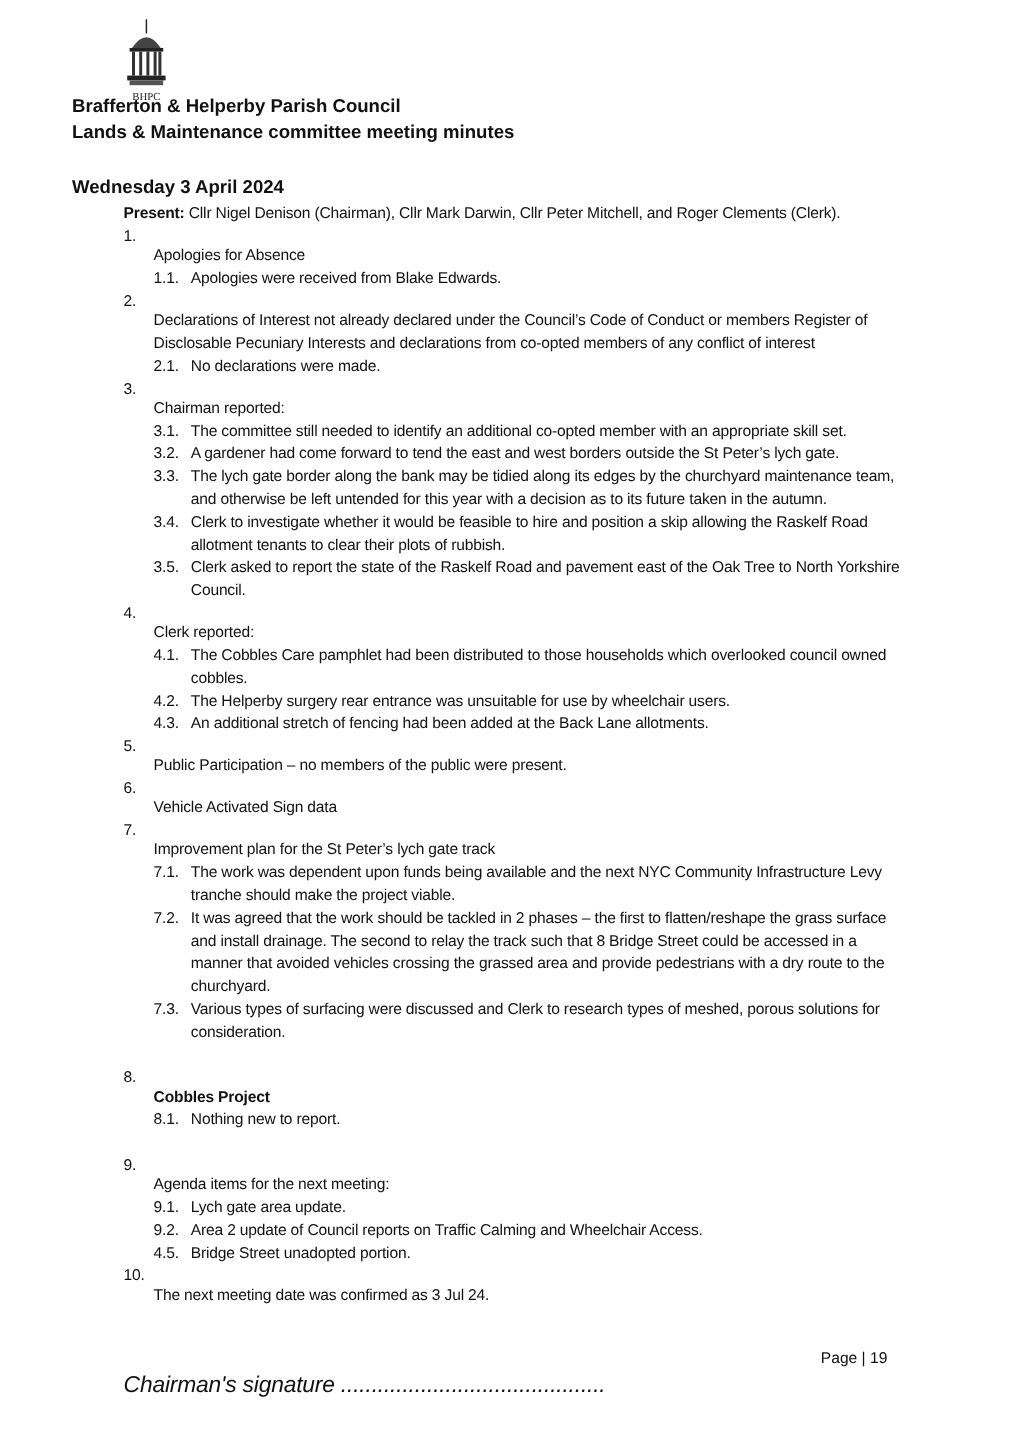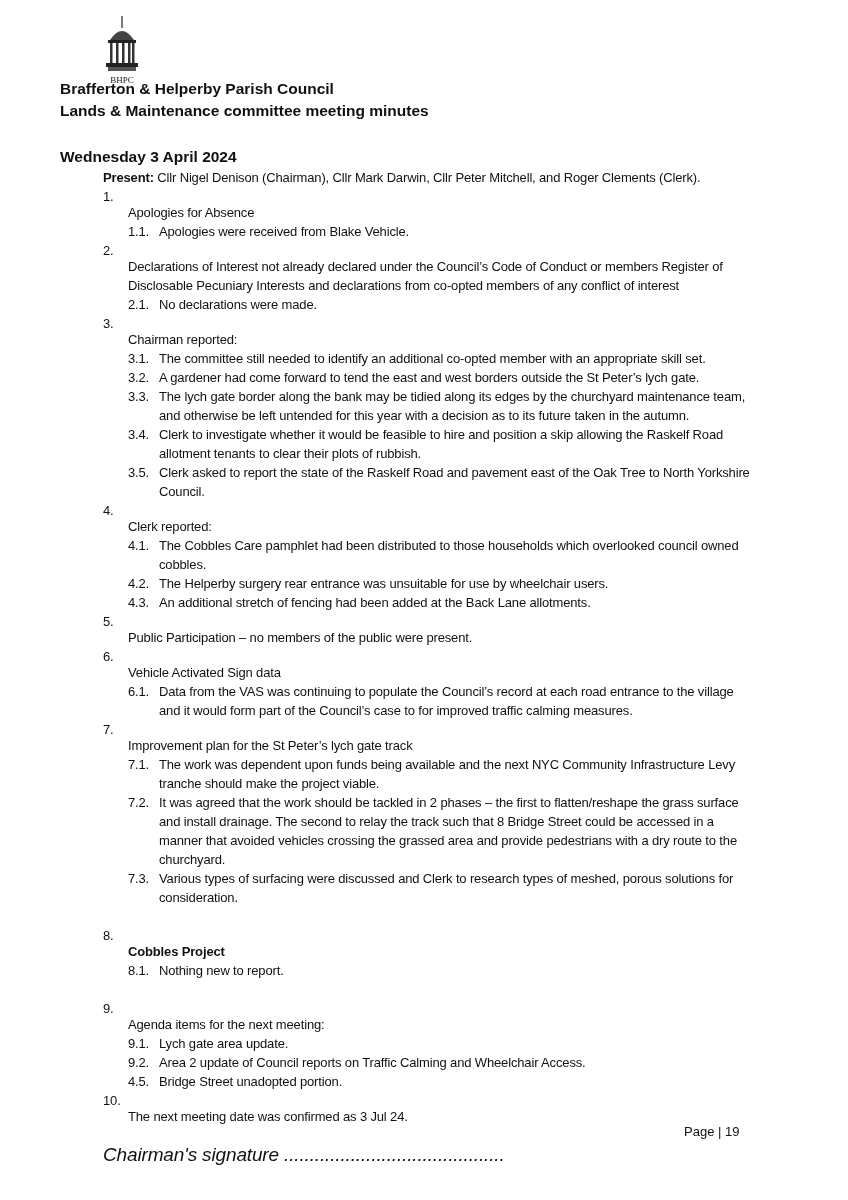--- a/index.html
+++ b/index.html
@@ -54,21 +54,21 @@
 
 <div class="body-text">
   <div class="present"><b>Present:</b><span> Cllr Nigel Denison (Chairman), Cllr Mark Darwin, Cllr Peter Mitchell, and Roger Clements (Clerk).</span></div>
   <div id="items-container">
       <div class="item">
         <span class="num">1.</span>
         <span class="txt">Apologies for Absence</span>
       </div>
       <div class="sub">
         <span class="num">1.1.</span>
-        <span class="txt">Apologies were received from Blake Vehicle.</span>
+        <span class="txt">Apologies were received from Blake Edwards.</span>
       </div>
       <div class="item">
         <span class="num">2.</span>
         <span class="txt">Declarations of Interest not already declared under the Council’s Code of Conduct or members Register of Disclosable Pecuniary Interests and declarations from co-opted members of any conflict of interest</span>
       </div>
       <div class="sub">
         <span class="num">2.1.</span>
         <span class="txt">No declarations were made.</span>
       </div>
       <div class="item">
@@ -112,24 +112,20 @@
         <span class="txt">An additional stretch of fencing had been added at the Back Lane allotments.</span>
       </div>
       <div class="item">
         <span class="num">5.</span>
         <span class="txt">Public Participation – no members of the public were present.</span>
       </div>
       <div class="item">
         <span class="num">6.</span>
         <span class="txt">Vehicle Activated Sign data</span>
       </div>
-      <div class="sub">
-        <span class="num">6.1.</span>
-        <span class="txt">Data from the VAS was continuing to populate the Council’s record at each road entrance to the village and it would form part of the Council’s case to for improved traffic calming measures.</span>
-      </div>
       <div class="item">
         <span class="num">7.</span>
         <span class="txt">Improvement plan for the St Peter’s lych gate track</span>
       </div>
       <div class="sub">
         <span class="num">7.1.</span>
         <span class="txt">The work was dependent upon funds being available and the next NYC Community Infrastructure Levy tranche should make the project viable.</span>
       </div>
       <div class="sub">
         <span class="num">7.2.</span>

